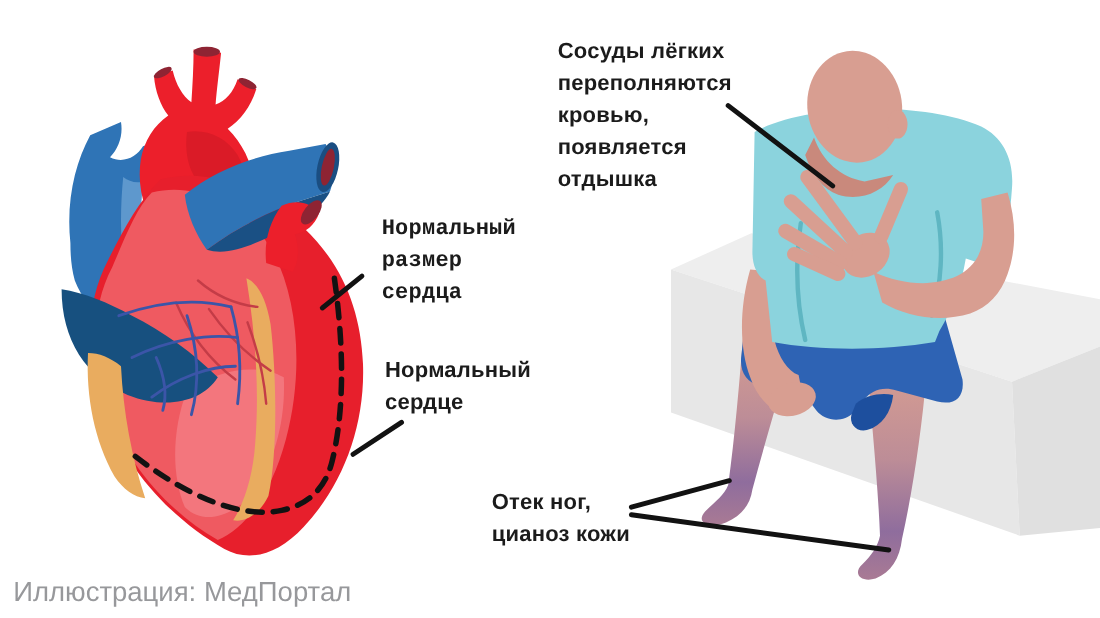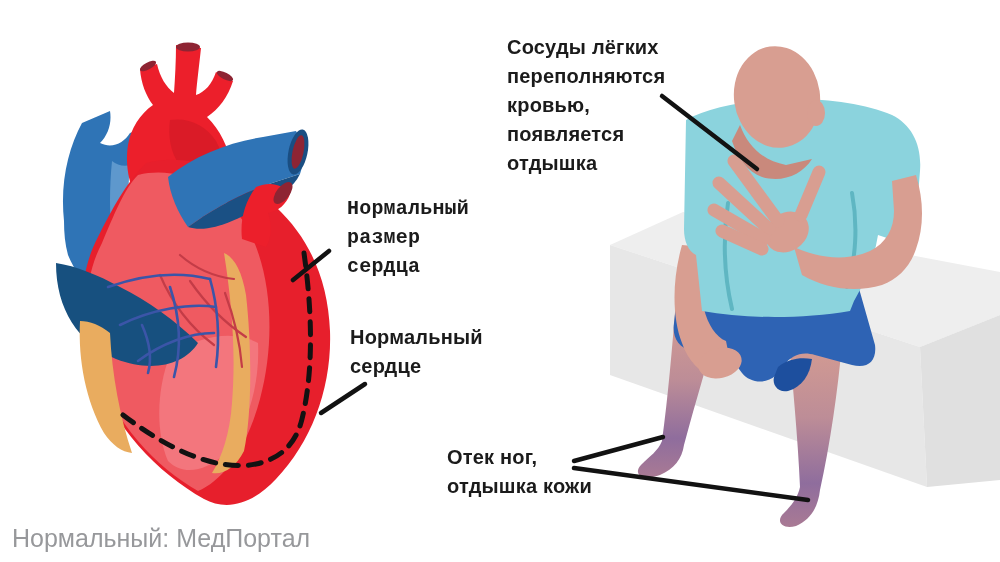--- a/index.html
+++ b/index.html
@@ -201,15 +201,15 @@
 отдышка</div>
 
 <div class="label" id="label-normal">Нормальный
 размер
 сердца</div>
 
 <div class="label" id="label-enlarged">Нормальный
 сердце</div>
 
 <div class="label" id="label-edema">Отек ног,
-отдышка кожи</div>
-
-<div class="credit">Нормальный: МедПортал</div>
+цианоз кожи</div>
+
+<div class="credit">Иллюстрация: МедПортал</div>
 
 </body></html>

